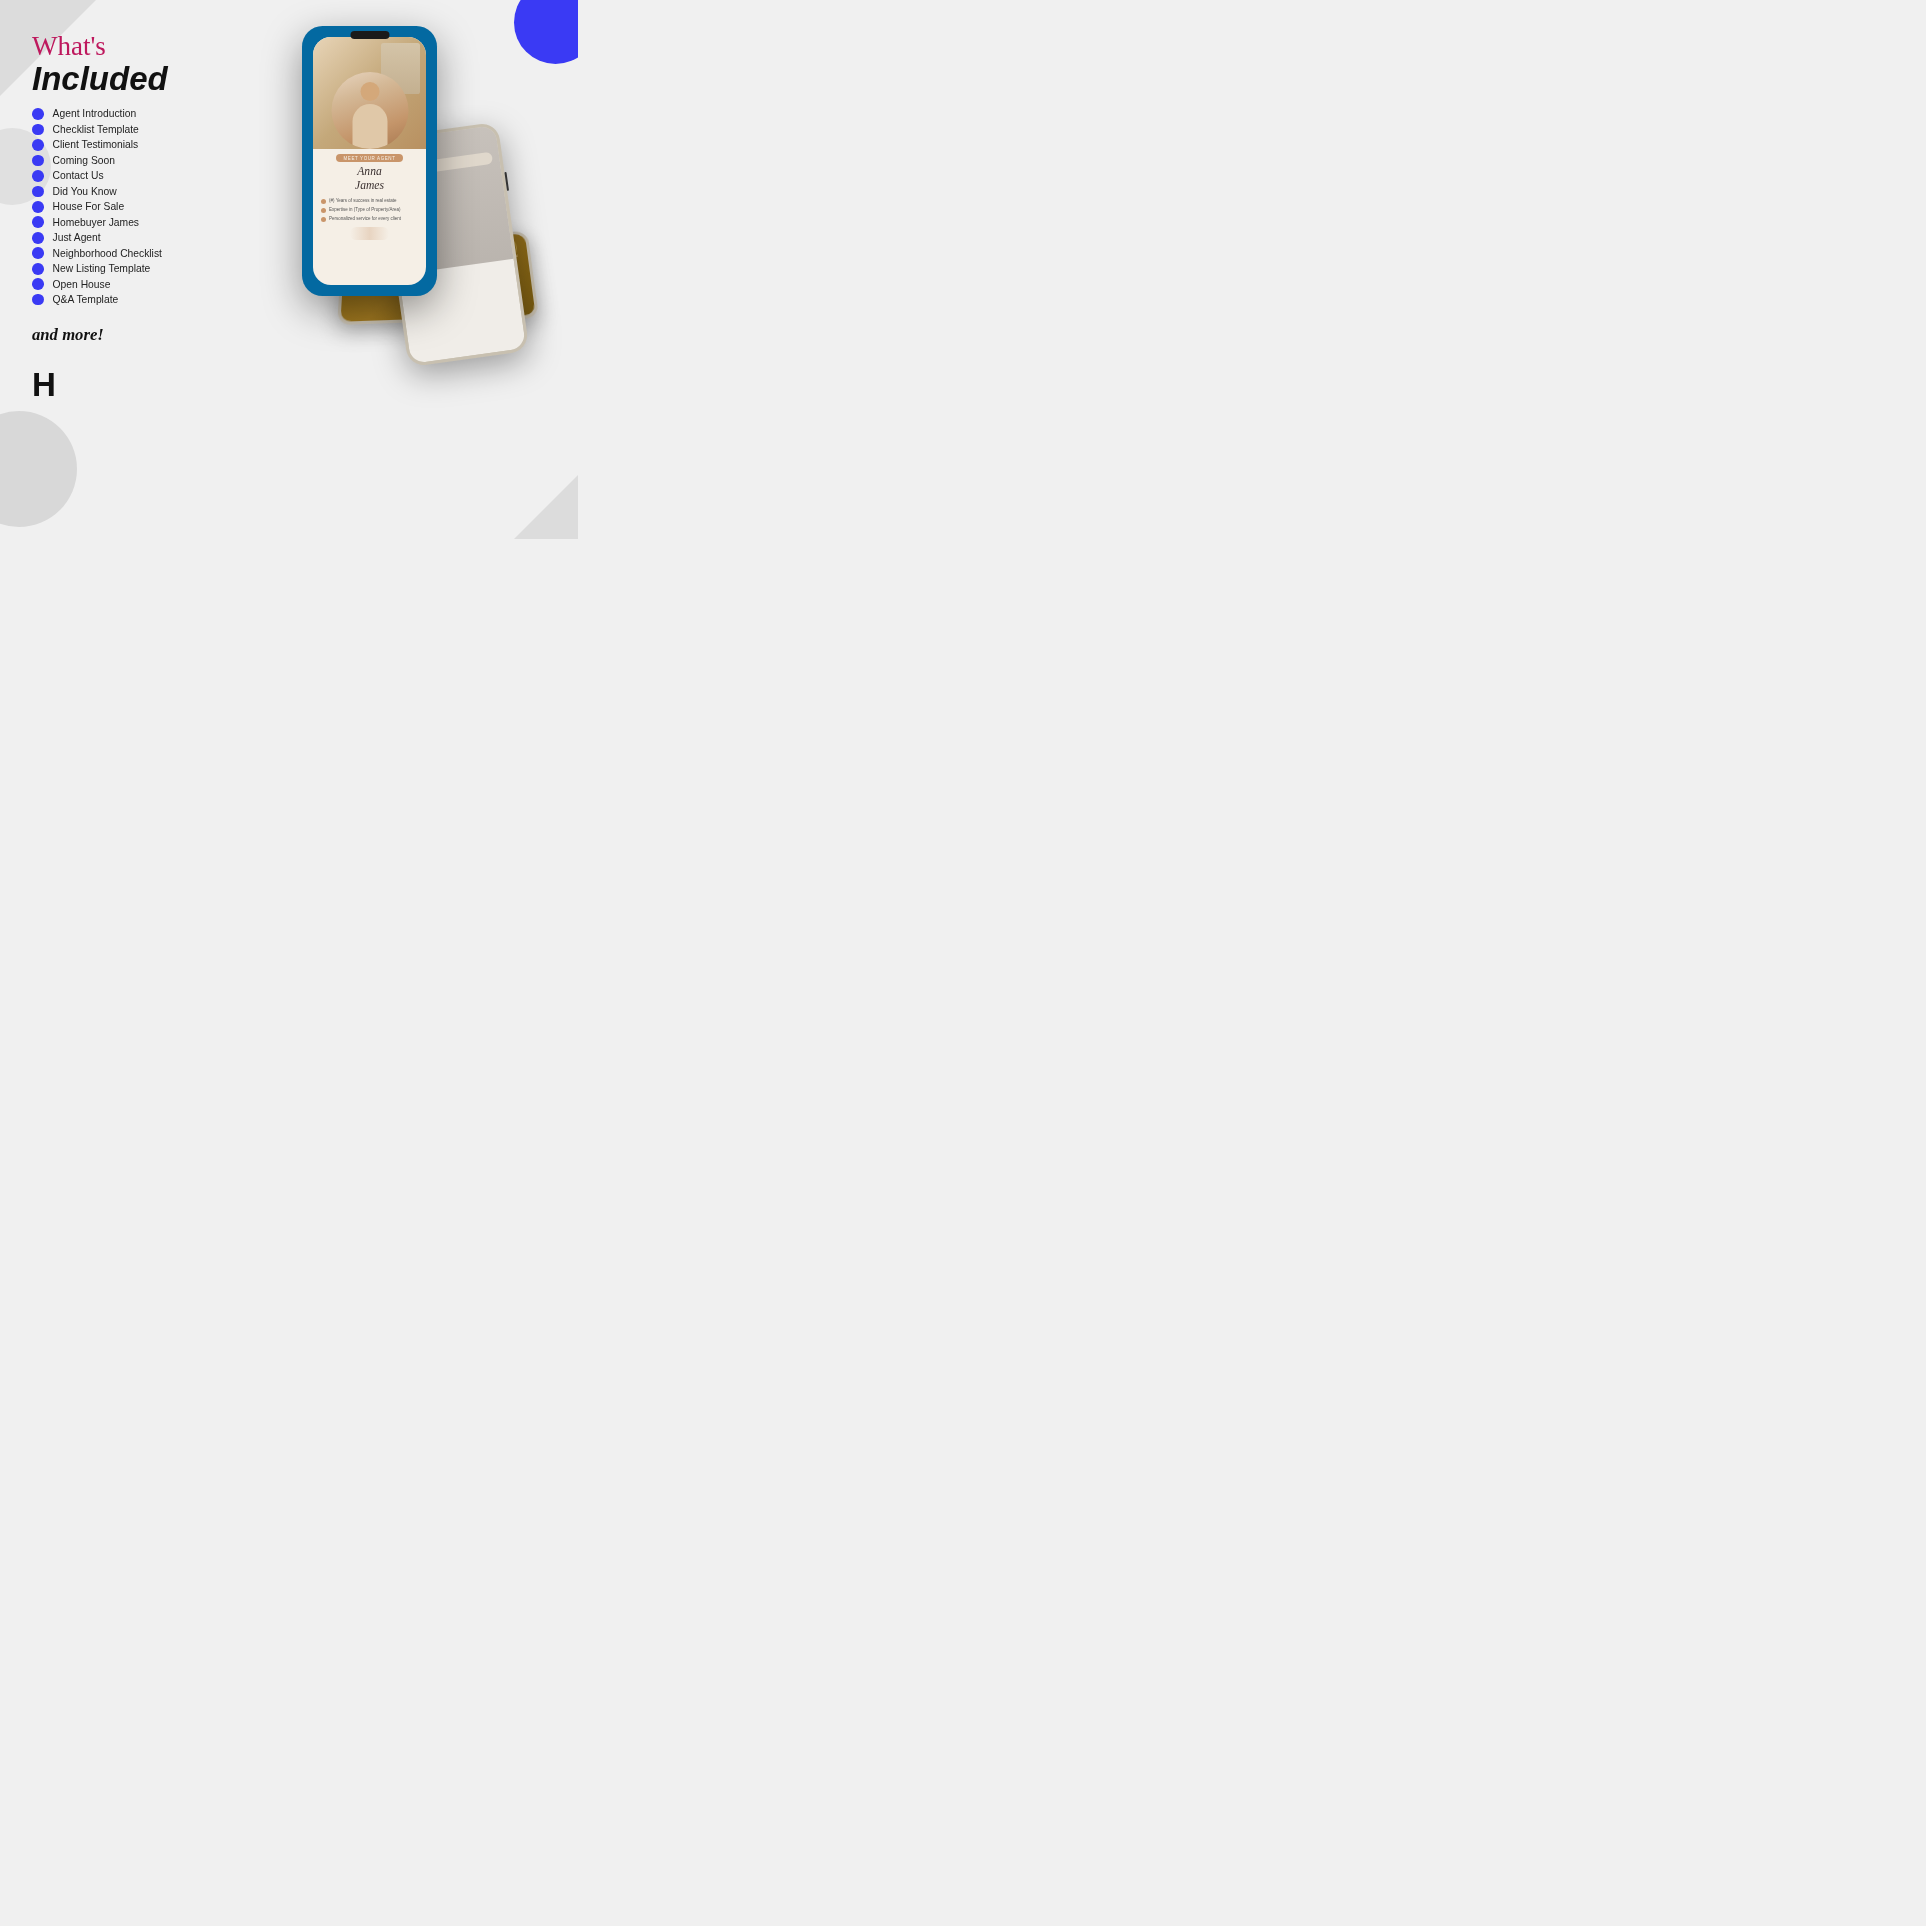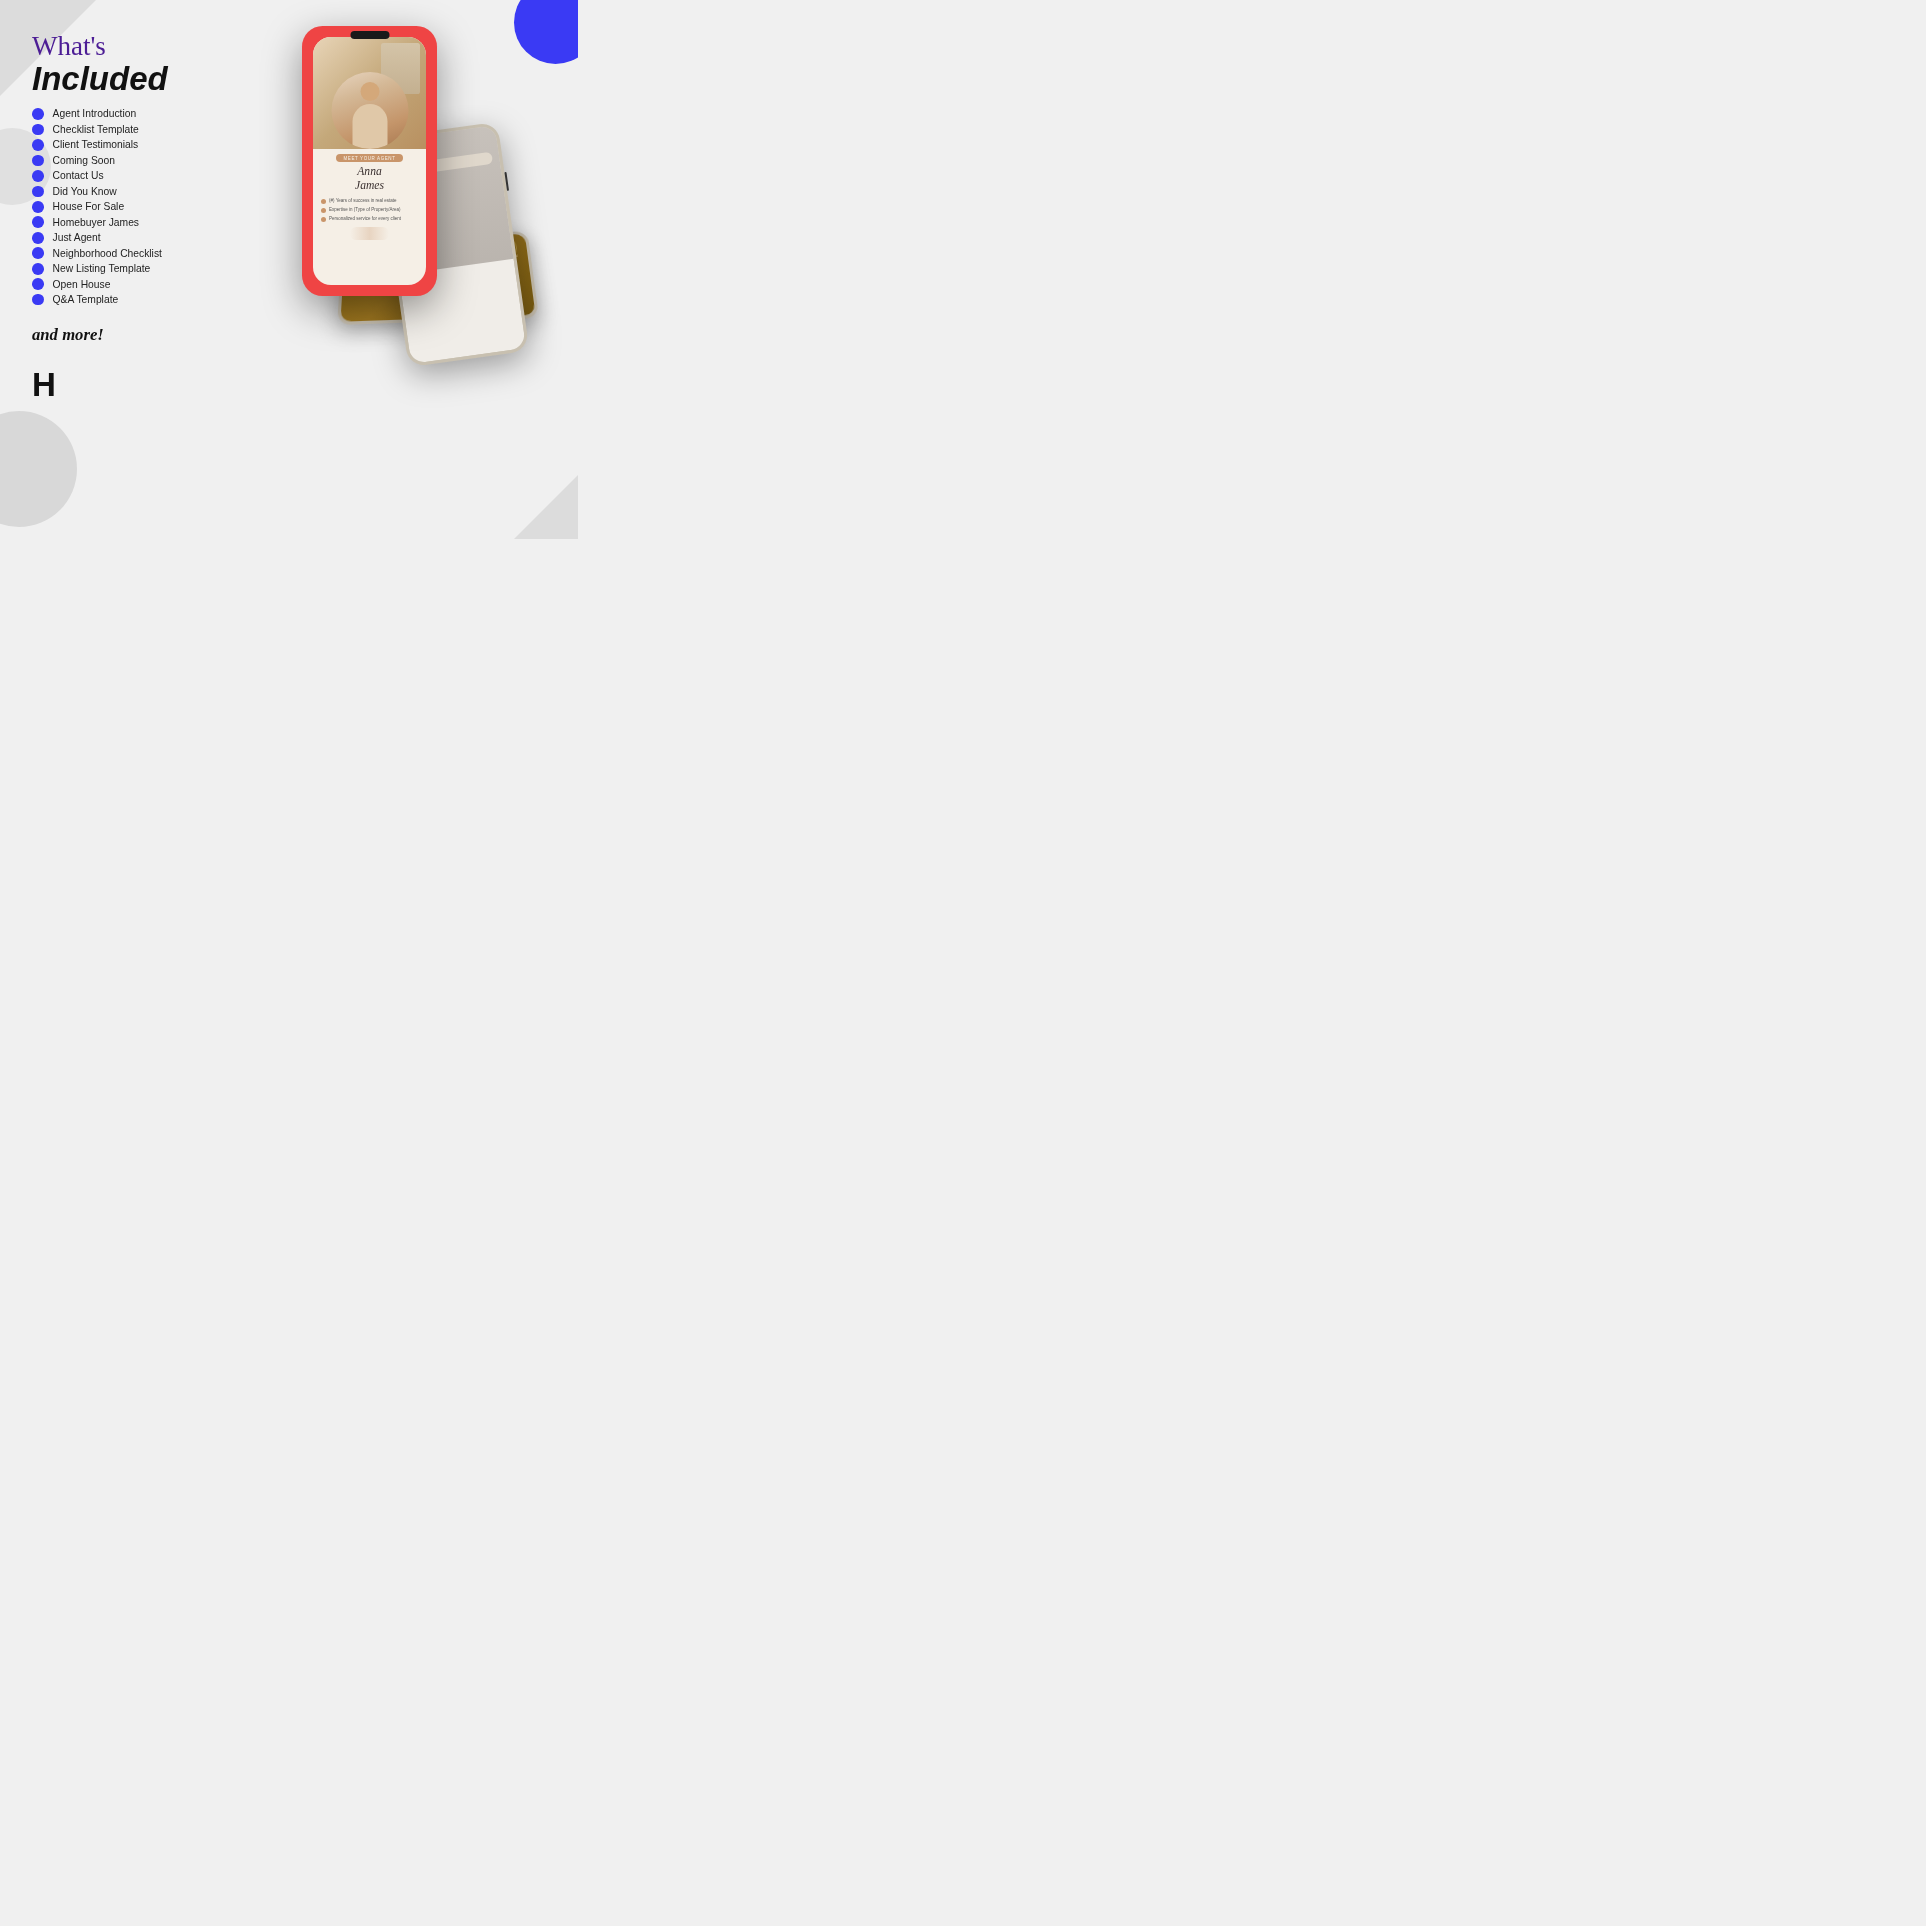--- a/index.html
+++ b/index.html
@@ -64,21 +64,21 @@
 
     .headline {
       margin-bottom: 13px;
       margin-top: 6.4px;
     }
 
     .headline .whats {
       font-family: 'Georgia', serif;
       font-size: 27px;
       font-weight: 400;
-      color: #4c1d95;
+      color: #be185d;
       display: block;
       line-height: 1.1;
     }
 
     .headline .included {
       font-family: Arial, sans-serif;
       font-size: 33px;
       font-weight: 900;
       color: #111;
       display: block;
@@ -130,21 +130,21 @@
       top: 0px;
       left: 26px;
       width: 135px;
       height: 270px;
       z-index: 10;
     }
 
     .phone-frame-1 {
       width: 100%;
       height: 100%;
-      background: #ef4444;
+      background: #0369a1;
       border-radius: 20.5px;
       padding: 11px;
       box-shadow: 0 13px 39px rgba(0,0,0,0.4);
       position: relative;
     }
 
     .phone-screen-1 {
       width: 100%;
       height: 100%;
       border-radius: 18px;

